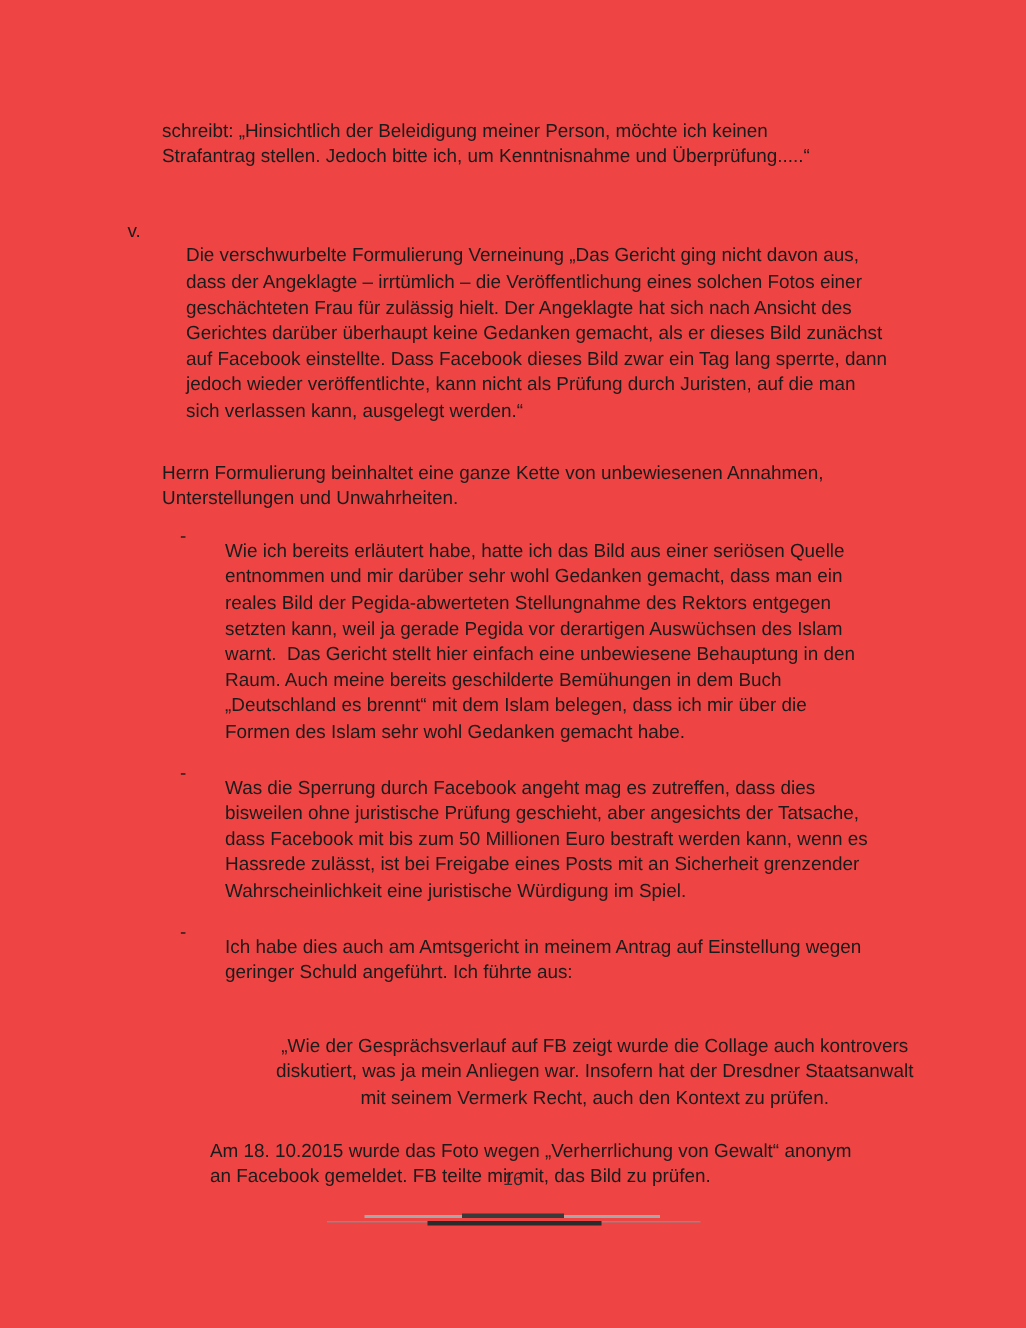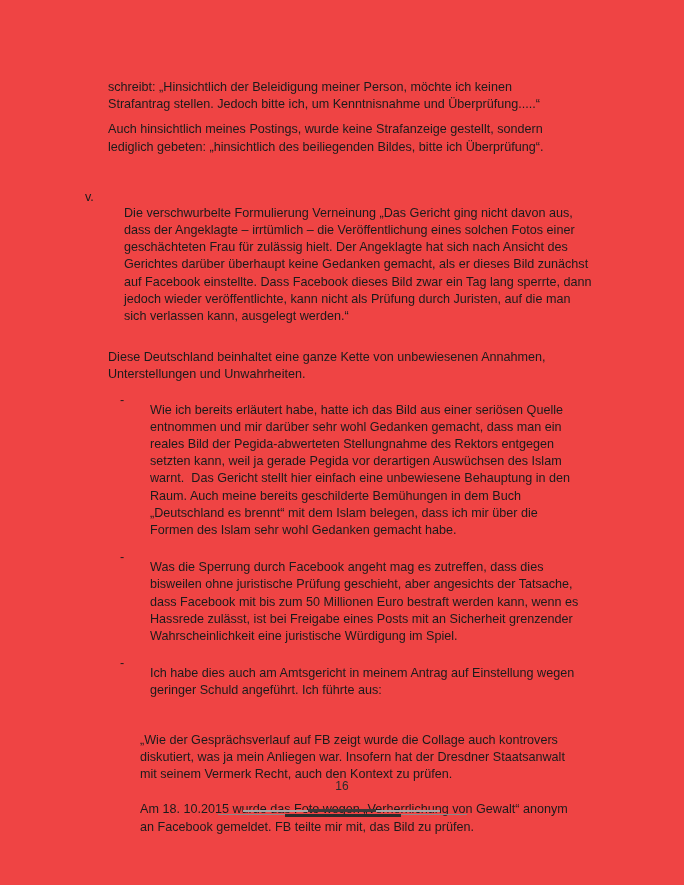--- a/index.html
+++ b/index.html
@@ -35,21 +35,21 @@
     margin-left: -23px;
   }
   .roman-item .para { margin: 16px; flex: 1 1 auto; }
 
   .dash-list { margin: 0 0 0 12px; }
   .dash-item { display: flex; align-items: flex-start; margin: 0; }
   .dash-marker { flex: 0 0 20px; }
   .dash-item .para { margin: 10px; flex: 1 1 auto; }
 
   .quote-block { margin-left: 32px; }
-  .quote-para-1 { margin: 22px 0 0 0; white-space: pre-wrap; }
+  .quote-para-1 { margin: 22px 0 0 0; white-space: pre-wrap; text-align: center; }
   .quote-para-2 { margin: 18px 0 0 0; white-space: pre-wrap; }
 
   
   .footer-line { position: absolute; }
   .fl-1 { left: 243px; top: 810px; width: 197px; height: 2px; background: #a8a8a8; }
   .fl-2 { left: 308px; top: 809px; width: 68px;  height: 3px; background: #3a3a3a; }
   .fl-3 { left: 218px; top: 814px; width: 249px; height: 1px; background: #8a8a8a; }
   .fl-4 { left: 285px; top: 814px; width: 116px; height: 3px; background: #2b2b2b; }
 
   .page-number {
@@ -64,36 +64,34 @@
 </style>
 </head>
 <body>
 
 <div class="page">
   <div class="doc">
 
     <p class="para">schreibt: „Hinsichtlich der Beleidigung meiner Person, möchte ich keinen
 Strafantrag stellen. Jedoch bitte ich, um Kenntnisnahme und Überprüfung.....“</p>
 
-    <p class="para">Auch hinsichtlich meines Postings, wurde keine Strafanzeige gestellt, sondern
-lediglich gebeten: „hinsichtlich des beiliegenden Bildes, bitte ich Überprüfung“.</p>
 
 
     <div class="roman-item">
       <span class="roman-marker">v.</span>
       <div class="para">Die verschwurbelte Formulierung Verneinung „Das Gericht ging nicht davon aus,
 dass der Angeklagte – irrtümlich – die Veröffentlichung eines solchen Fotos einer
 geschächteten Frau für zulässig hielt. Der Angeklagte hat sich nach Ansicht des
 Gerichtes darüber überhaupt keine Gedanken gemacht, als er dieses Bild zunächst
 auf Facebook einstellte. Dass Facebook dieses Bild zwar ein Tag lang sperrte, dann
 jedoch wieder veröffentlichte, kann nicht als Prüfung durch Juristen, auf die man
 sich verlassen kann, ausgelegt werden.“</div>
     </div>
 
-    <p class="para">Diese Deutschland beinhaltet eine ganze Kette von unbewiesenen Annahmen,
+    <p class="para">Herrn Formulierung beinhaltet eine ganze Kette von unbewiesenen Annahmen,
 Unterstellungen und Unwahrheiten.</p>
 
     <div class="dash-list">
       <div class="dash-item">
         <span class="dash-marker">-</span>
         <div class="para">Wie ich bereits erläutert habe, hatte ich das Bild aus einer seriösen Quelle
 entnommen und mir darüber sehr wohl Gedanken gemacht, dass man ein
 reales Bild der Pegida-abwerteten Stellungnahme des Rektors entgegen
 setzten kann, weil ja gerade Pegida vor derartigen Auswüchsen des Islam
 warnt.  Das Gericht stellt hier einfach eine unbewiesene Behauptung in den

